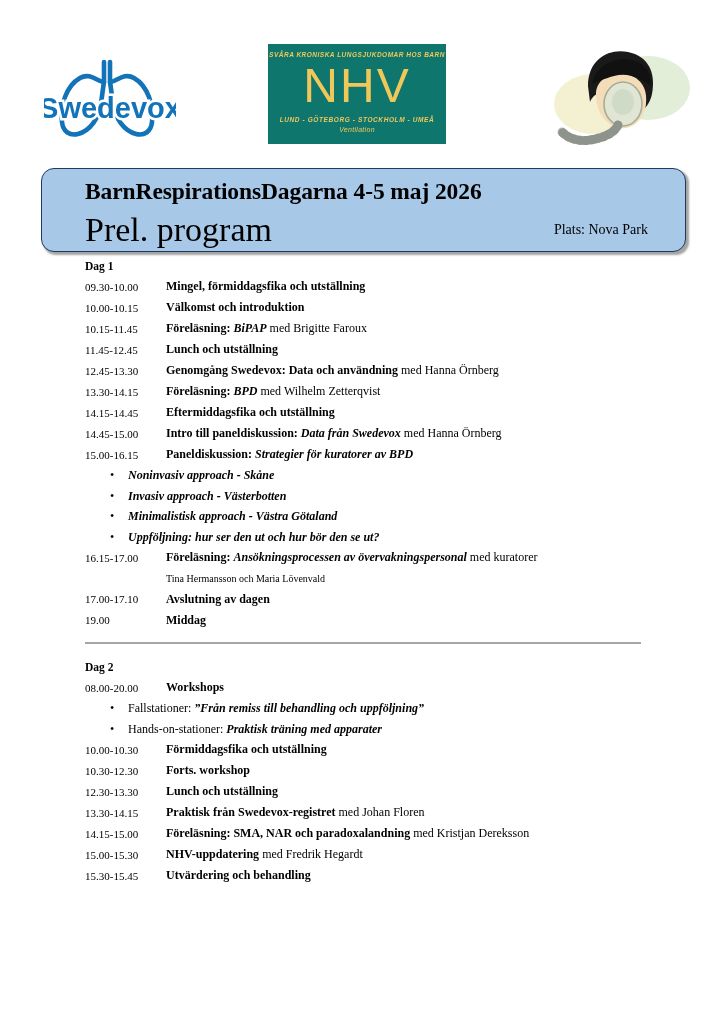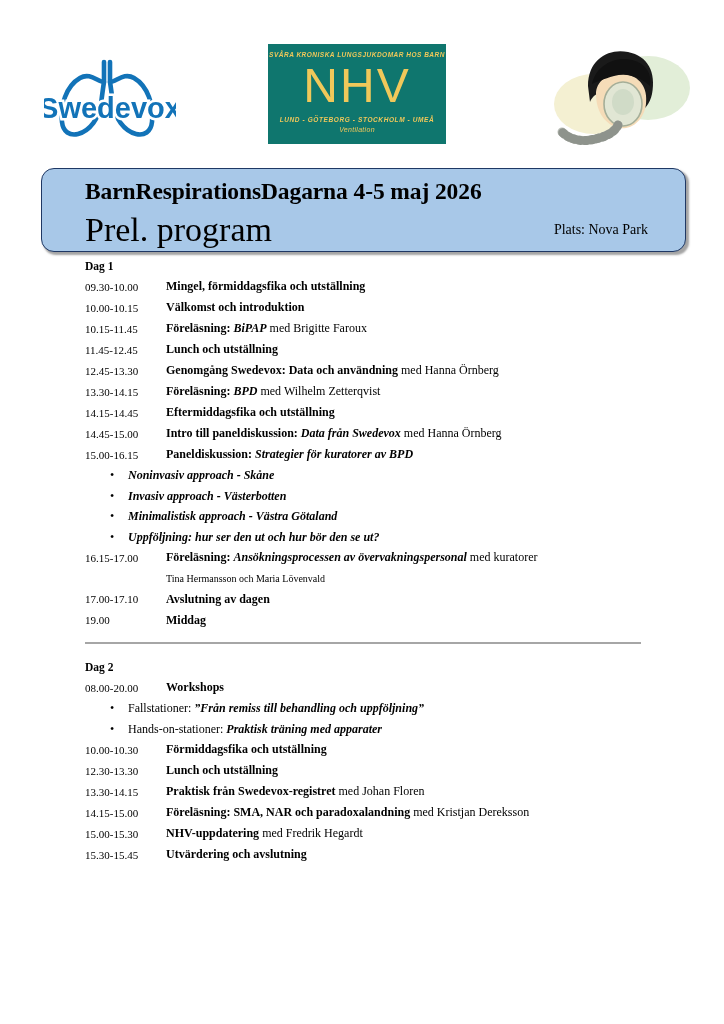--- a/index.html
+++ b/index.html
@@ -362,34 +362,38 @@
         <div class="dot">•</div>
         <div class="btxt"><span class="lead">Hands-on-stationer: </span><span>Praktisk träning med apparater</span></div>
       </div>
     </div>
   <div>
       <div class="row">
         <div class="time">10.00-10.30</div>
         <div class="desc"><span>Förmiddagsfika och utställning</span></div>
       </div>
       <div class="row">
+        <div class="time">10.30-12.30</div>
+        <div class="desc"><span>Forts. workshop</span></div>
+      </div>
+      <div class="row">
         <div class="time">12.30-13.30</div>
         <div class="desc"><span>Lunch och utställning</span></div>
       </div>
       <div class="row">
         <div class="time">13.30-14.15</div>
         <div class="desc"><span>Praktisk från Swedevox-registret</span><span class="reg"> med Johan Floren</span></div>
       </div>
       <div class="row">
         <div class="time">14.15-15.00</div>
         <div class="desc"><span>Föreläsning: SMA, NAR och paradoxalandning</span><span class="reg"> med Kristjan Dereksson</span></div>
       </div>
       <div class="row">
         <div class="time">15.00-15.30</div>
         <div class="desc"><span>NHV-uppdatering</span><span class="reg"> med Fredrik Hegardt</span></div>
       </div>
       <div class="row">
         <div class="time">15.30-15.45</div>
-        <div class="desc"><span>Utvärdering och avslutning</span></div>
+        <div class="desc"><span>Utvärdering och behandling</span></div>
       </div>
     </div>
 
 </div>
 
 </body></html>

